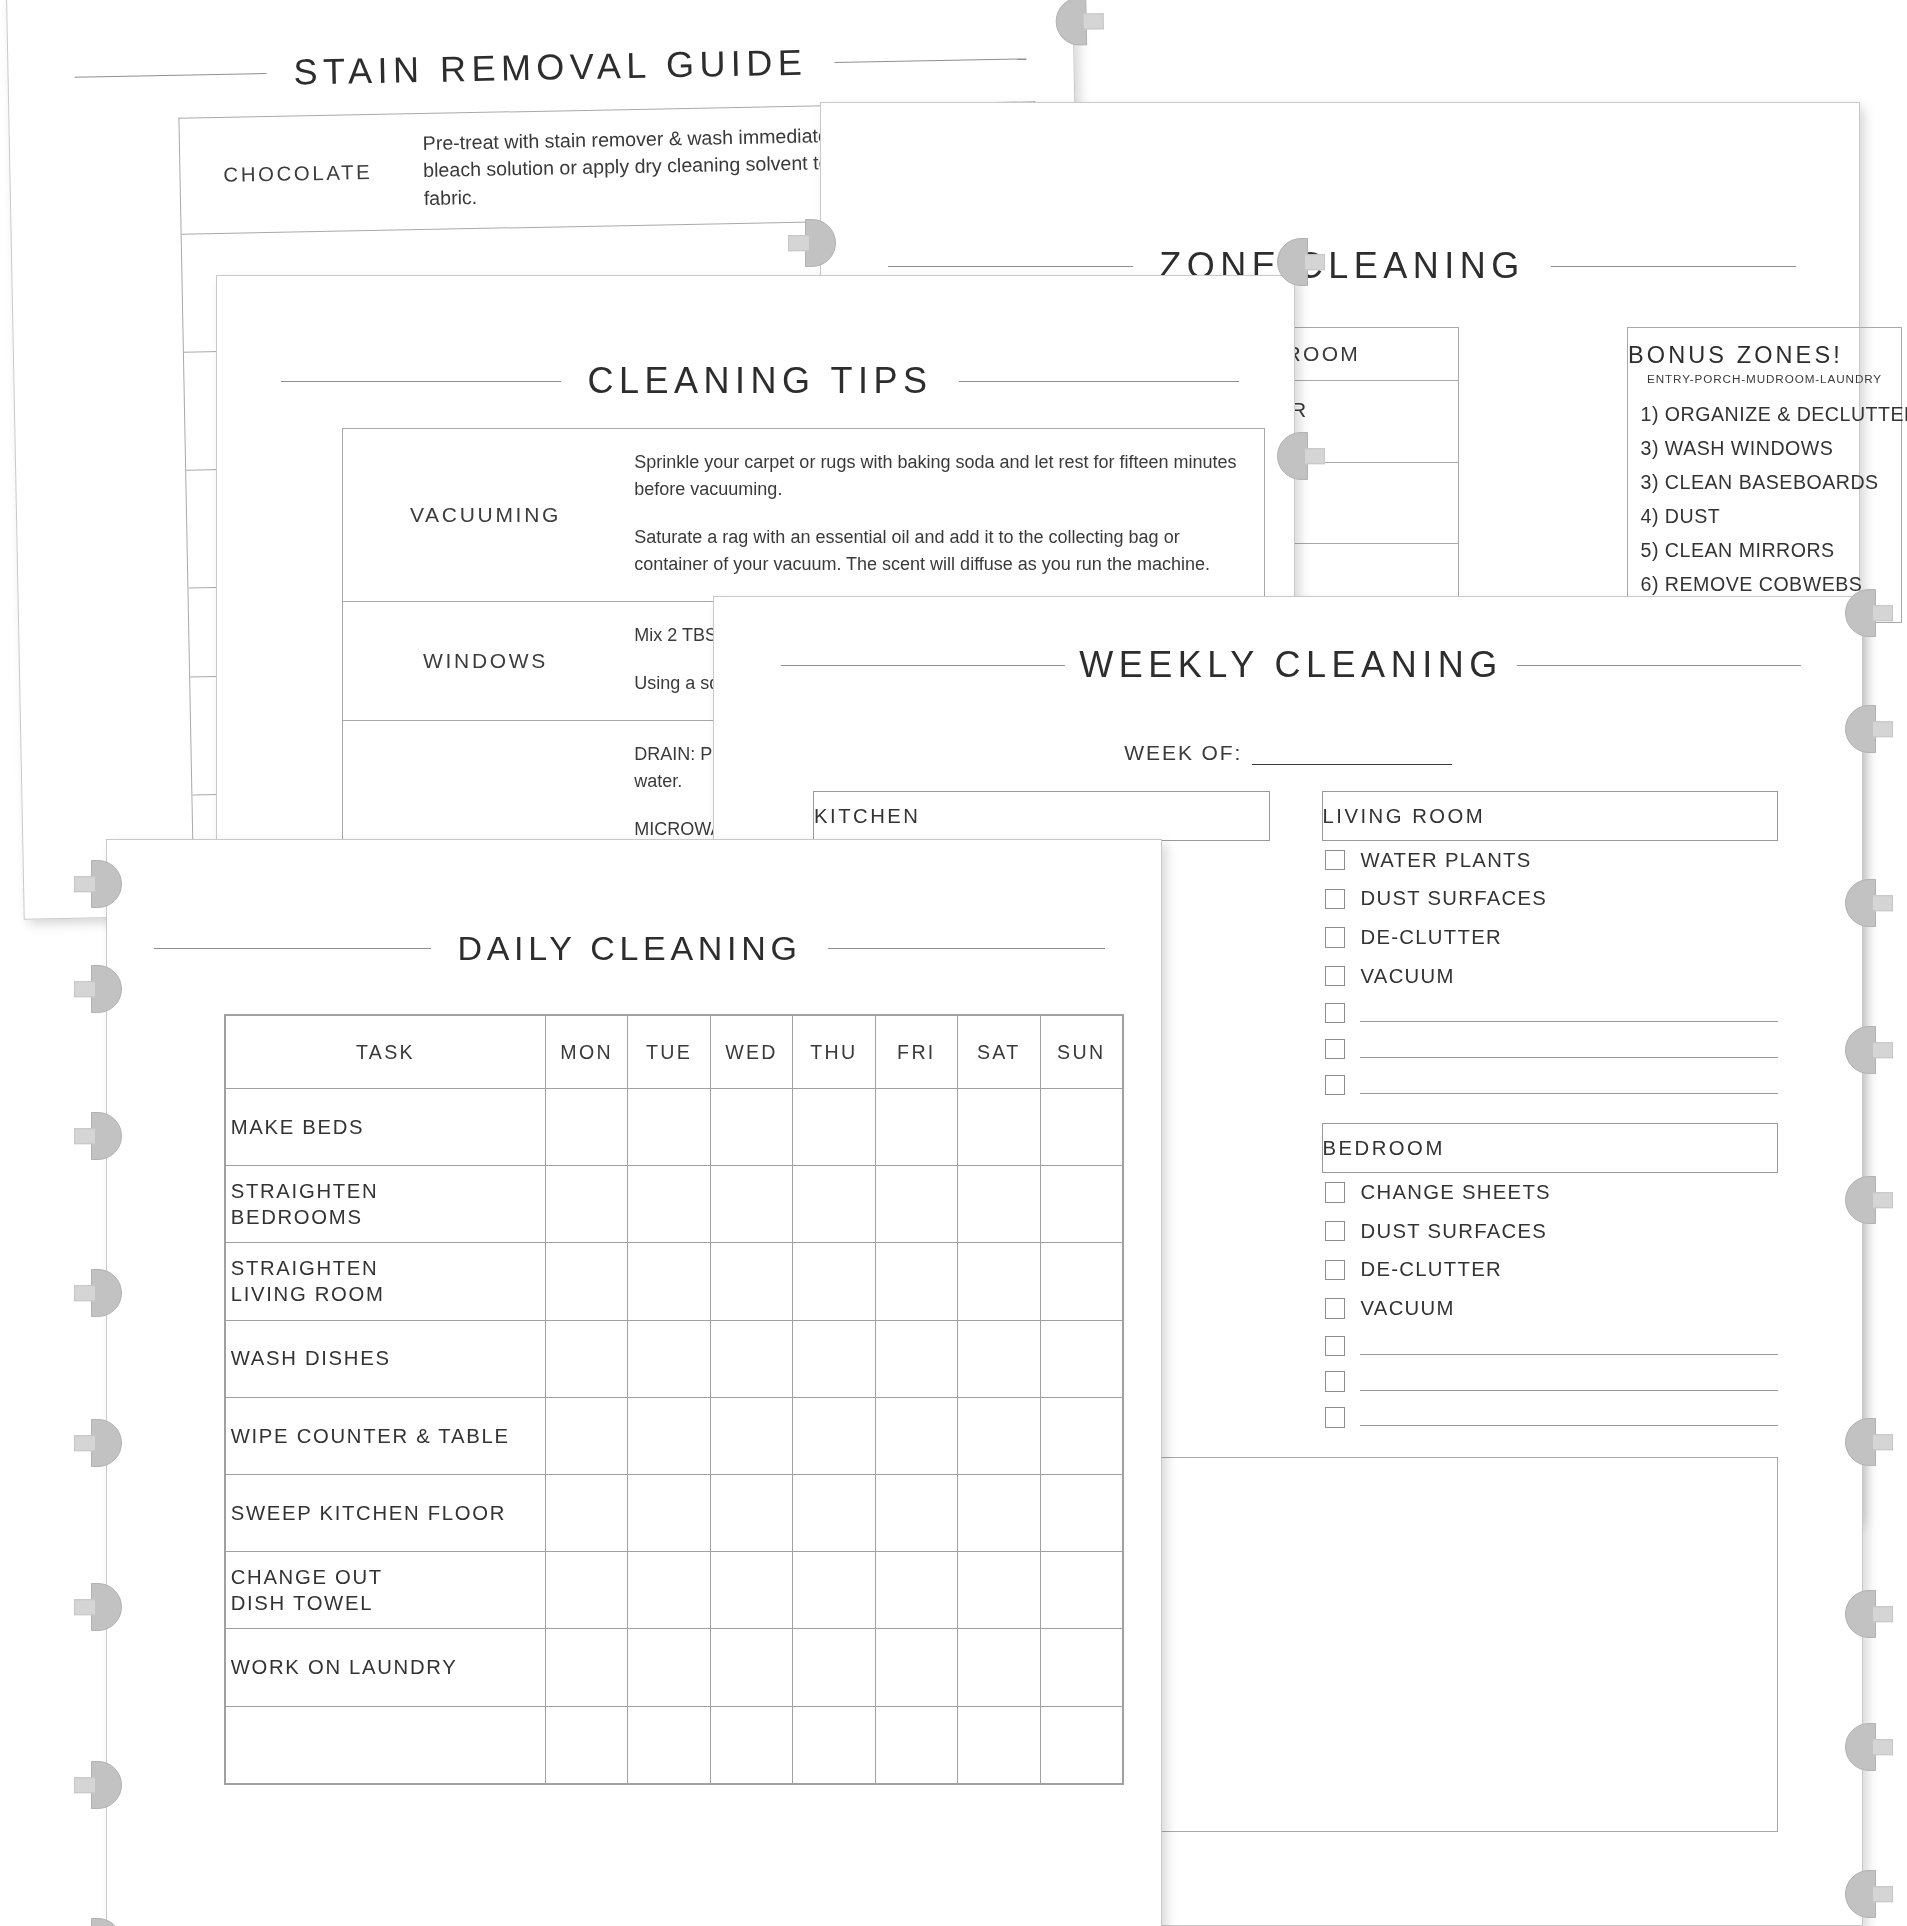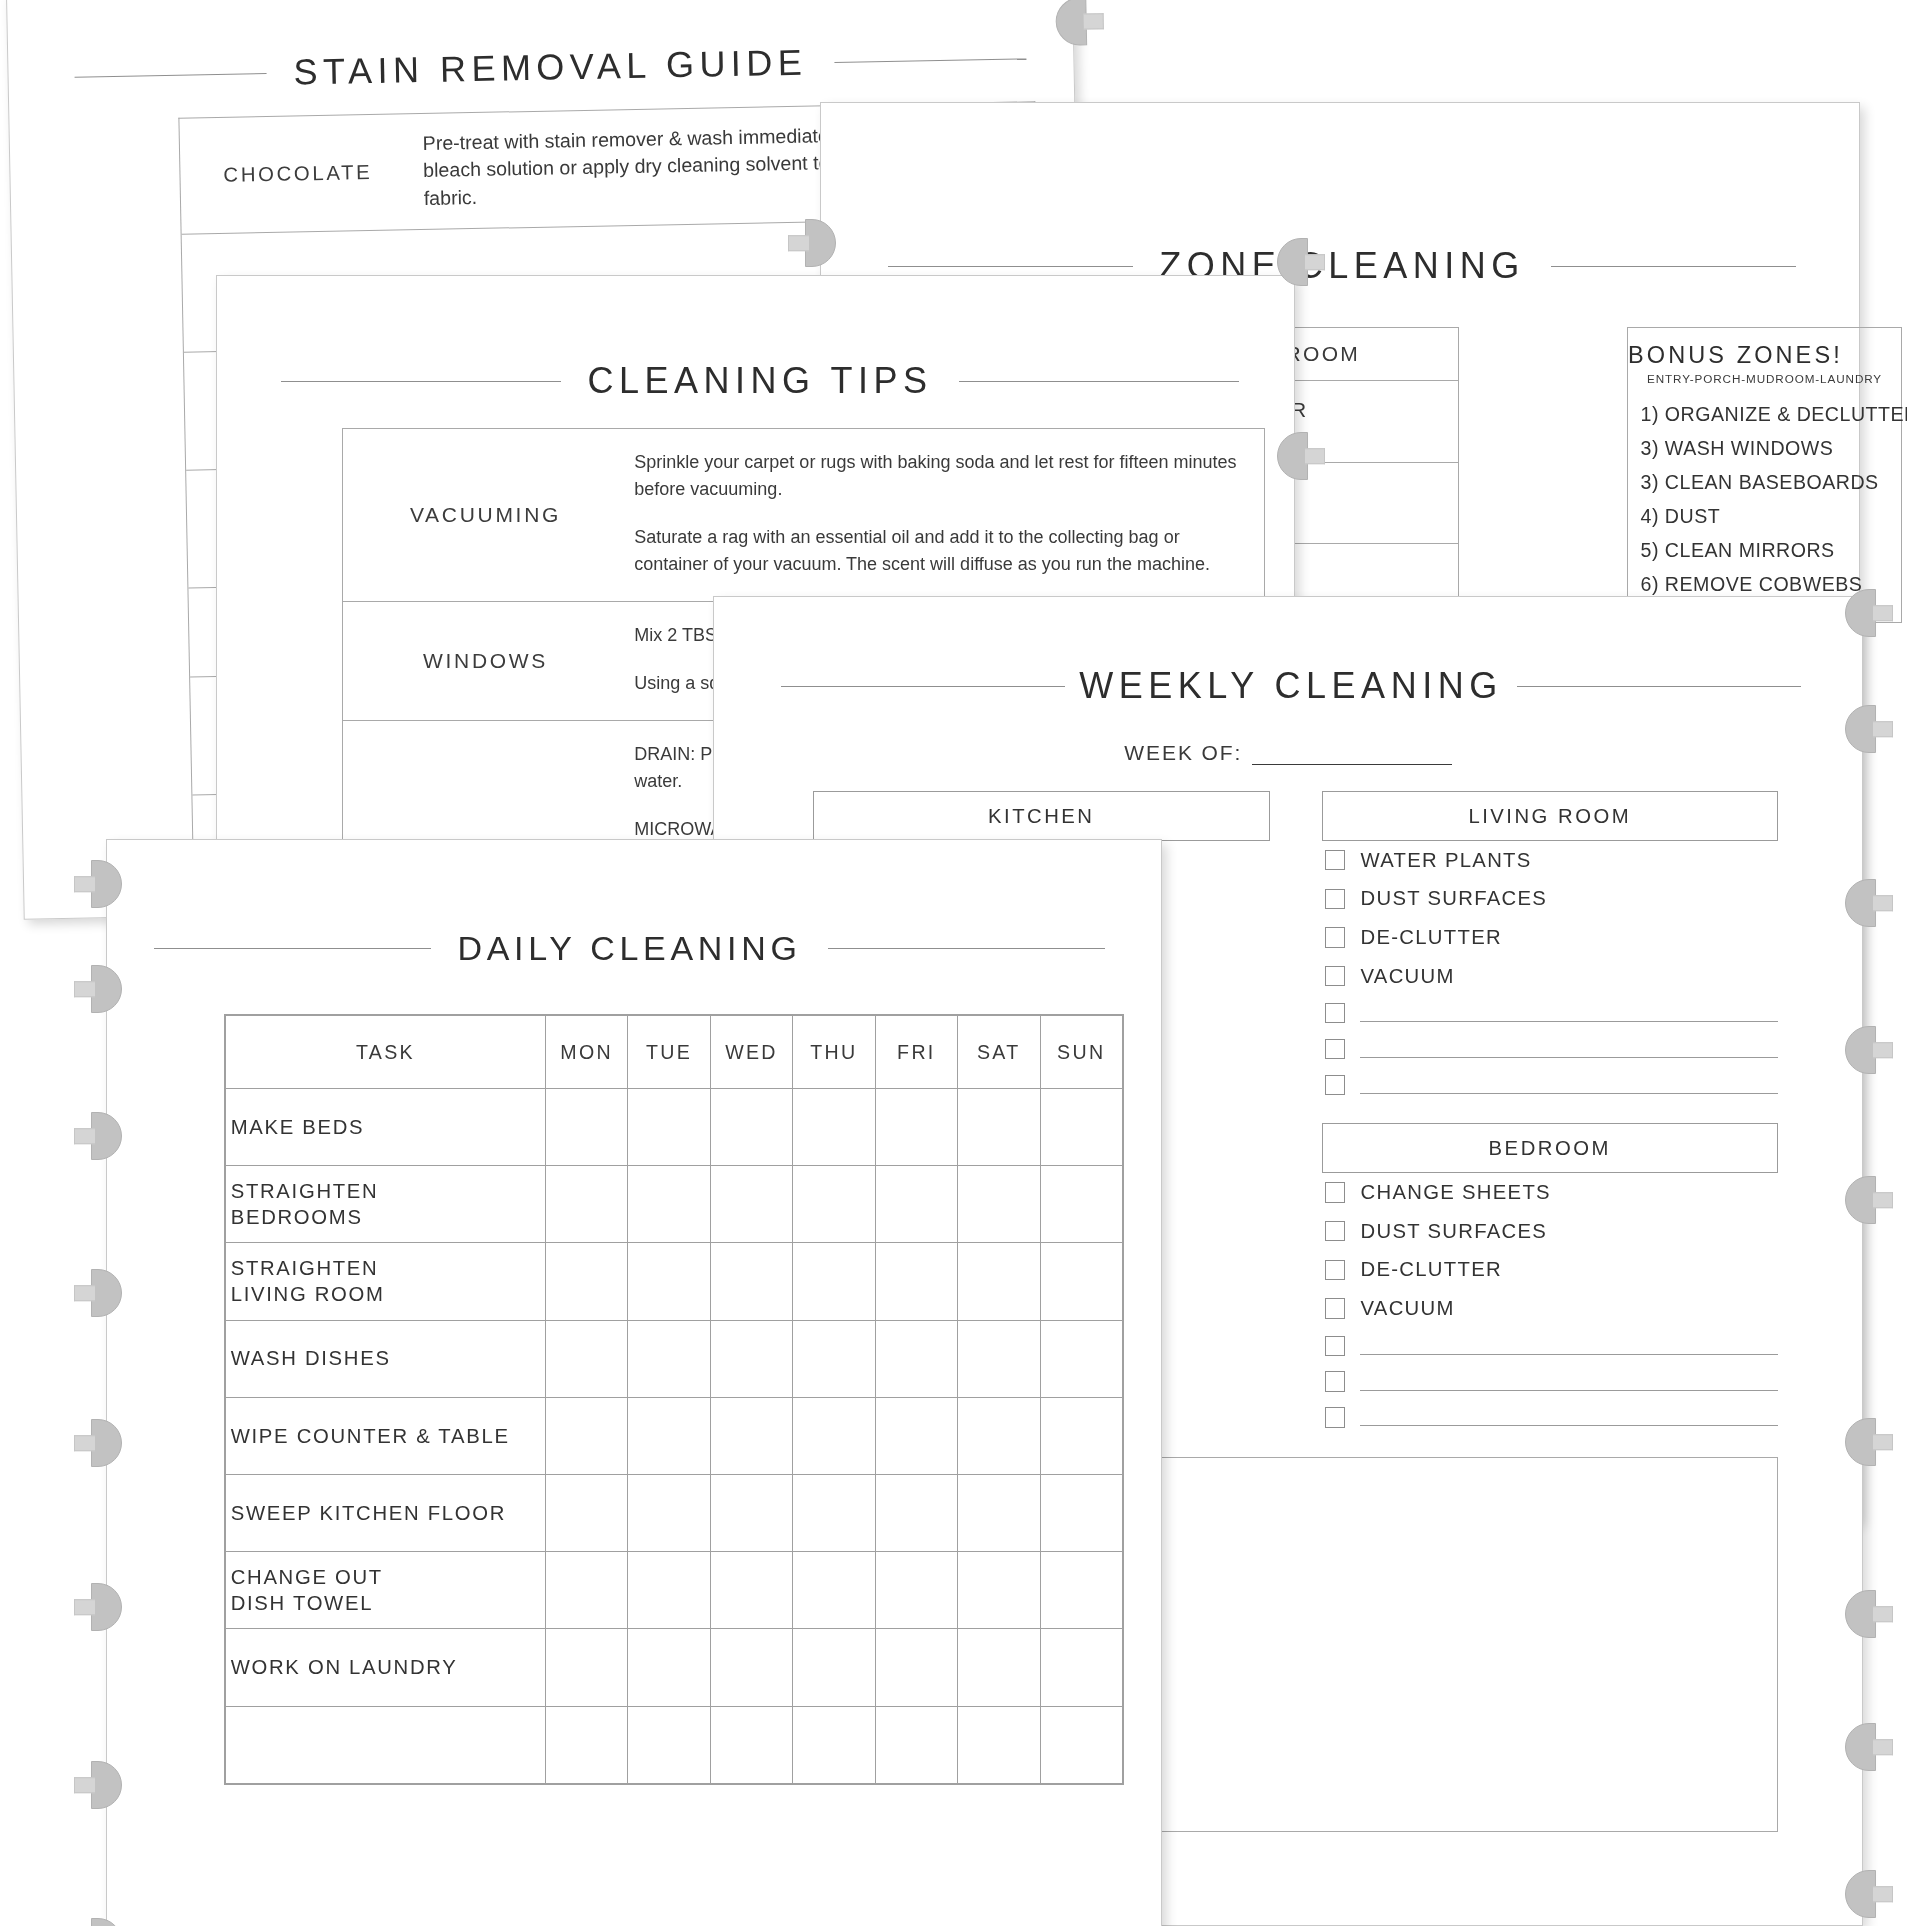--- a/index.html
+++ b/index.html
@@ -149,39 +149,39 @@
   #page-tips .t-body p{
     margin:0 0 20.3px 0;font-size:18px;line-height:1.5;
     font-weight:300;color:#3a3a3a;
   }
   #page-tips .t-body p:last-child{margin-bottom:0;}
 
   
   #page-weekly{
     left:713px;top:596px;width:1150px;height:1330px;
   }
-  #page-weekly .hdr{position:absolute;left:67px;right:61px;top:68px;gap:14px;}
+  #page-weekly .hdr{position:absolute;left:67px;right:61px;top:47px;gap:14px;}
   #page-weekly .weekof{
     position:absolute;left:0;right:0;top:143px;
     display:flex;justify-content:center;align-items:flex-end;gap:9.4px;
   }
   #page-weekly .weekof .lbl{
     font-size:21px;letter-spacing:1.9px;font-weight:300;
   }
   #page-weekly .weekof .blank{
     width:200px;border-bottom:1.6px solid #3a3a3a;height:23.5px;
   }
   #page-weekly .cols{
     position:absolute;left:99px;right:84px;top:194px;
     display:flex;gap:52px;
   }
   #page-weekly .col{flex:1 1 0;min-width:0;}
   .room-head{
     border:0.8px solid #9b9b9b;box-sizing:border-box;
-    text-align:center;padding:12.5px 0;
+    padding:12.5px 0;
     font-size:20.3px;letter-spacing:2.5px;font-weight:300;color:#333;
   }
   .chk-list{margin:0;padding:0;list-style:none;}
   .chk{
     display:flex;align-items:center;gap:15.6px;
     padding:7.8px 0 7.8px 3.1px;
   }
   .chk .box{
     flex:0 0 auto;width:20.3px;height:20.3px;
     border:0.8px solid #8d8d8d;box-sizing:border-box;background:#fff;

